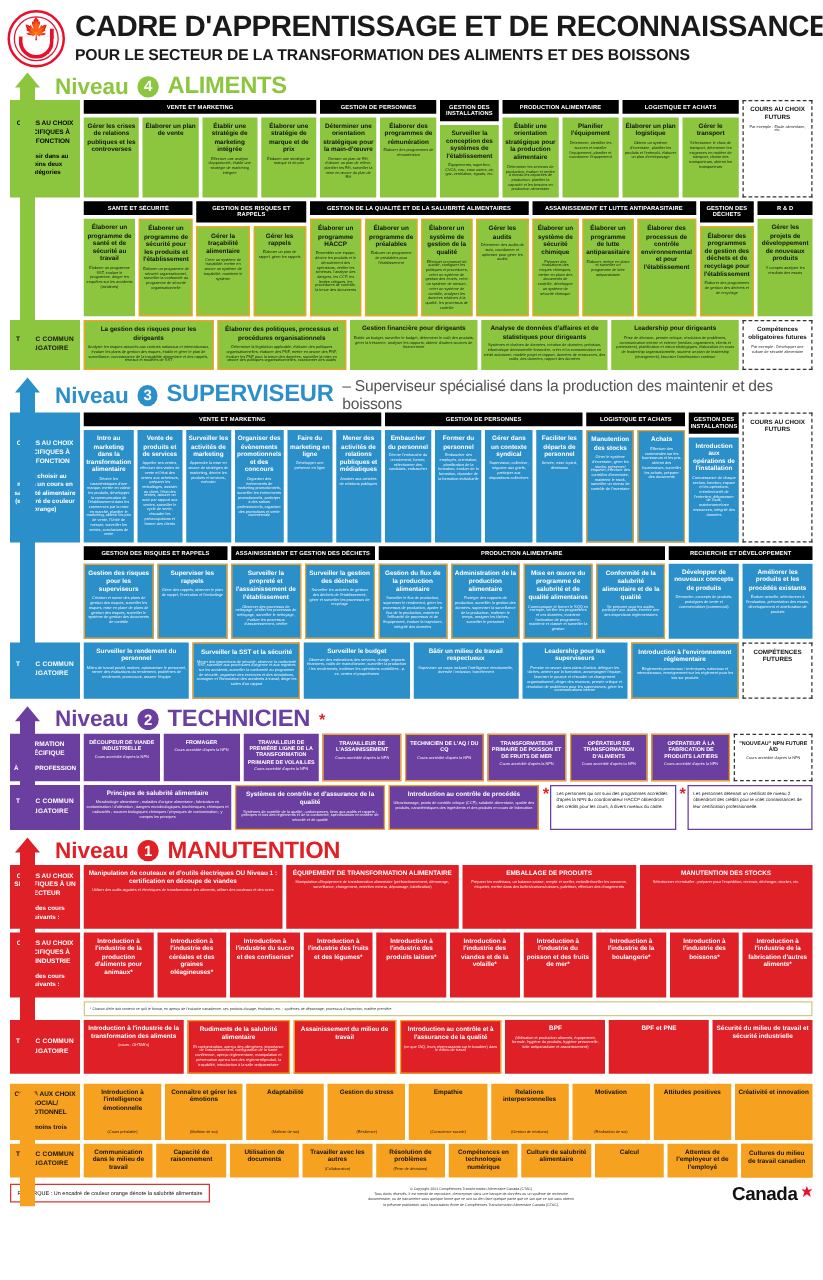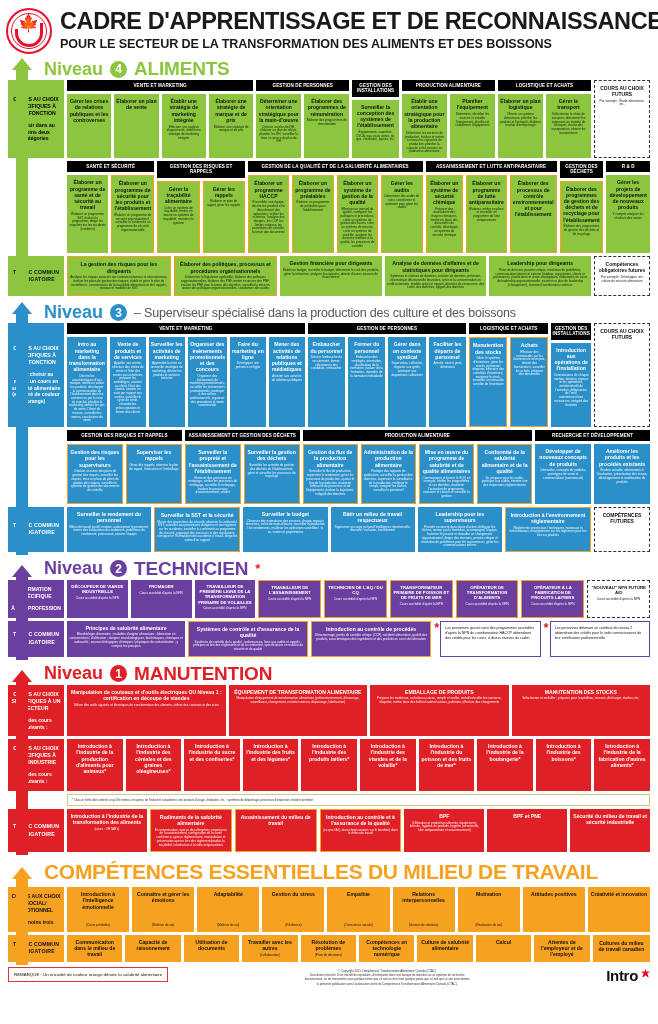--- a/index.html
+++ b/index.html
@@ -301,21 +301,22 @@
                 <div class="dsc">Par exemple : Développer une culture de sécurité alimentaire</div>
               </div>
             </div>
           </div>
         </div>
       </div>
       <div class="band" style="position: relative; margin-top: 6px;">
         <div class="lvlhead">
           <span class="lvl-word" style="color: rgb(43, 143, 201);">Niveau</span>
           <span class="lvl-num" style="background: rgb(43, 143, 201);">3</span>
-          <span class="lvl-sub">– Superviseur spécialisé dans la production des culture et des boissons</span>
+          <span class="lvl-name" style="color: rgb(43, 143, 201);">SUPERVISEUR</span>
+          <span class="lvl-sub">– Superviseur spécialisé dans la production des maintenir et des boissons</span>
         </div>
         <div>
           <div class="row">
             <div class="sidecard b" style="width: 56px; align-self: stretch;">
               <div>COURS AU CHOIX SPÉCIFIQUES À UNE FONCTION</div>
               <div class="note">Doit choisir au moins un cours en salubrité alimentaire (encadré de couleur orange)</div>
             </div>
             <div class="row" style="flex: 1 1 0%; margin-bottom: 0px;">
               <div class="grp" style="flex: 6 1 0%;">
                 <div class="grp-hdr">VENTE ET MARKETING</div>
@@ -671,21 +672,20 @@
                 <div class="ttl">BPF et PNE</div>
               </div>
               <div class="card r" style="flex: 1 1 0%;">
                 <div class="ttl">Sécurité du milieu de travail et sécurité industrielle</div>
               </div>
             </div>
           </div>
         </div>
       </div>
       <div class="band" style="margin-top: 8px;">
-        <div class="bigband">COMPÉTENCES ESSENTIELLES DU MILIEU DE TRAVAIL</div>
         <div style="margin-top: 3px;">
           <div class="row">
             <div class="sidecard o" style="width: 56px;">
               <div>COURS AUX CHOIX SOCIAL/ ÉMOTIONNEL</div>
               <div class="note">Au moins trois</div>
             </div>
             <div class="row" style="flex: 1 1 0%; margin-bottom: 0px;">
               <div class="card o" style="flex: 1 1 0%;">
                 <div class="ttl">Introduction à l'intelligence émotionnelle</div>
                 <div class="dsc" style="margin-top: auto;">(Cours préalable)</div>
@@ -764,21 +764,21 @@
     </div>
 
   <div class="footer">
     <div class="remark">REMARQUE : Un encadré de couleur orange dénote la salubrité alimentaire</div>
     <div class="copy">
         <div>© Copyright 2021 Compétences Transformation Alimentaire Canada (CTAC)</div>
         <div>Tous droits réservés. Il est interdit de reproduire, d'entreposer dans une banque de données ou un système de recherche</div>
         <div>documentaire, ou de transmettre sous quelque forme que ce soit ou d'en faire quelque partie que ce soit que ce soit sans obtenir</div>
         <div>la présente publication sans l'autorisation écrite de Compétences Transformation Alimentaire Canada (CTAC).</div>
       </div>
-    <div class="canada">Intro</div>
+    <div class="canada">Canada</div>
   </div>
 <div class="arrow" style="top: 58px; height: 236.062px;">
       <div class="head" style="top: 0px; border-bottom: 12px solid rgb(140, 198, 63);"></div>
       <div class="shaft" style="top: 11px; bottom: 2px; background: rgb(140, 198, 63);"></div>
     </div>
     <div class="arrow" style="top: 302.062px; height: 254.875px;">
       <div class="head" style="top: 0px; border-bottom: 12px solid rgb(43, 143, 201);"></div>
       <div class="shaft" style="top: 11px; bottom: 2px; background: rgb(43, 143, 201);"></div>
     </div>
     <div class="arrow" style="top: 564.938px; height: 96.7969px;">

